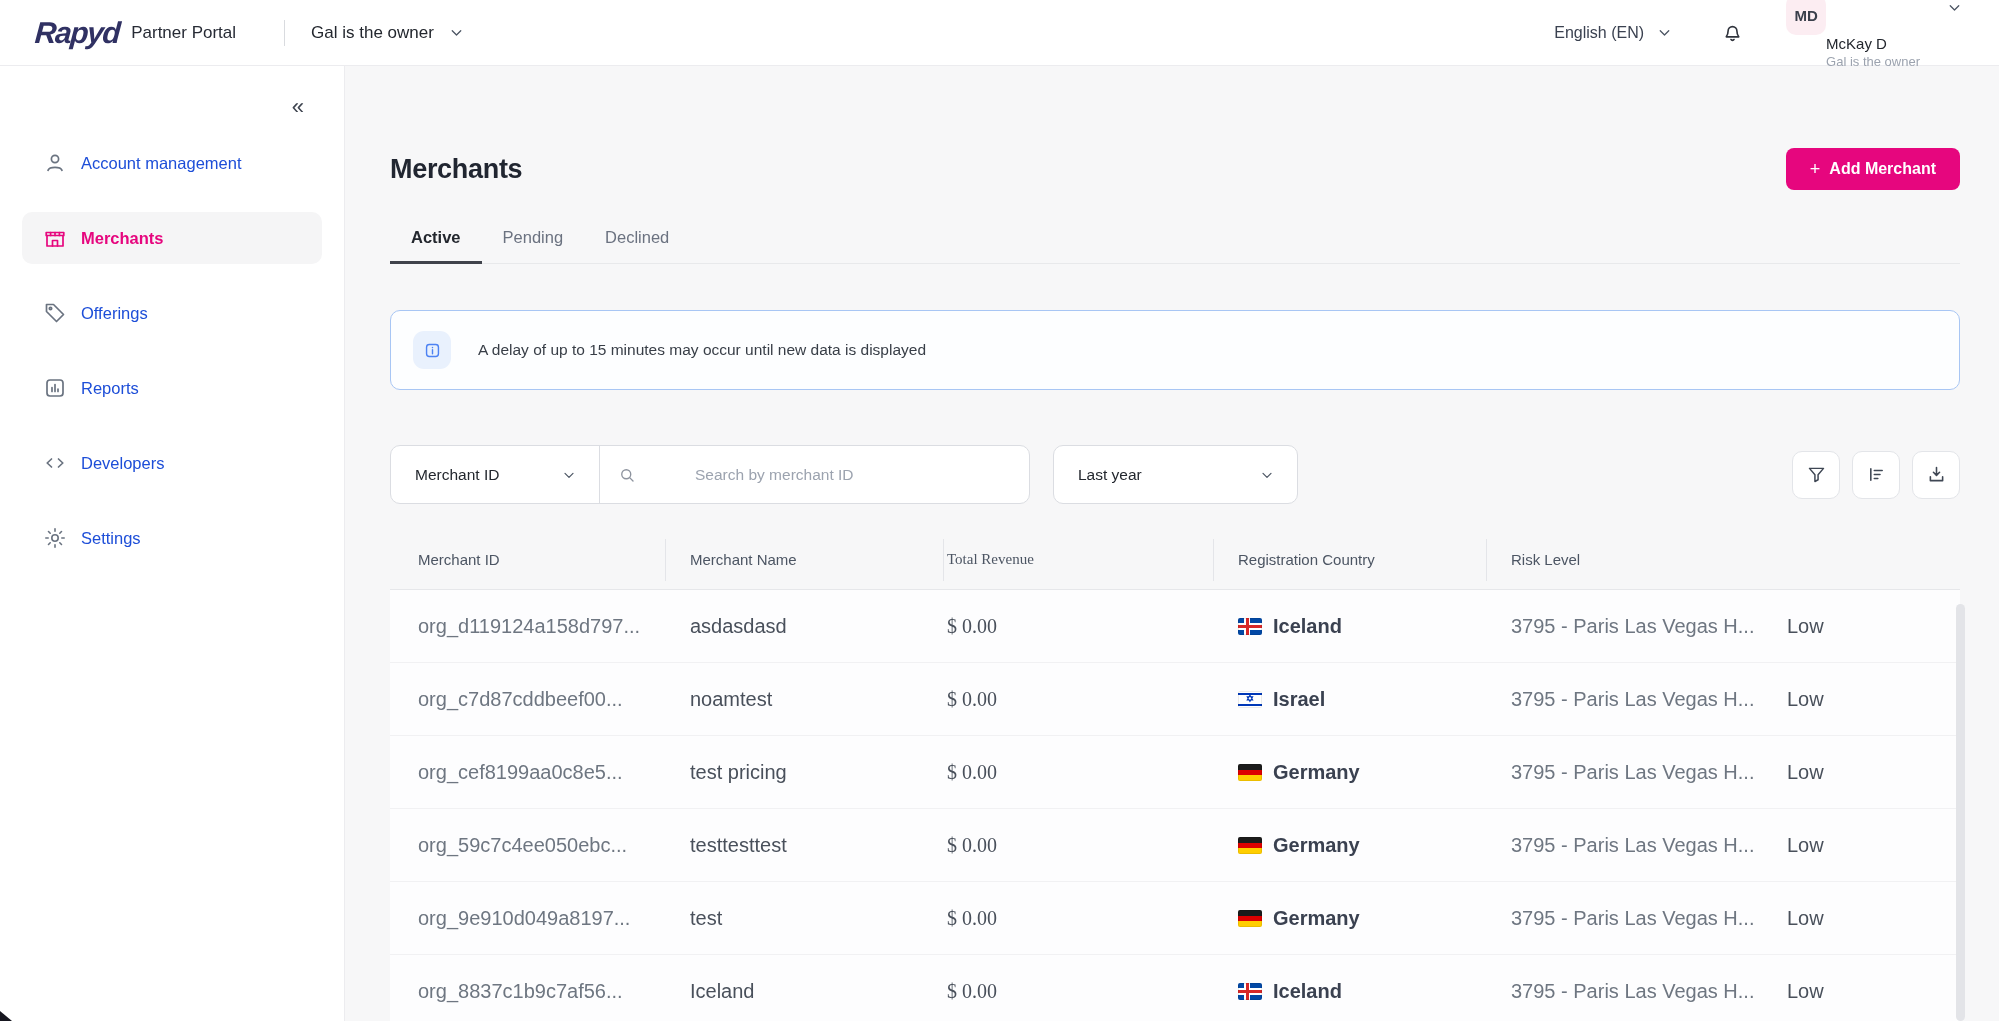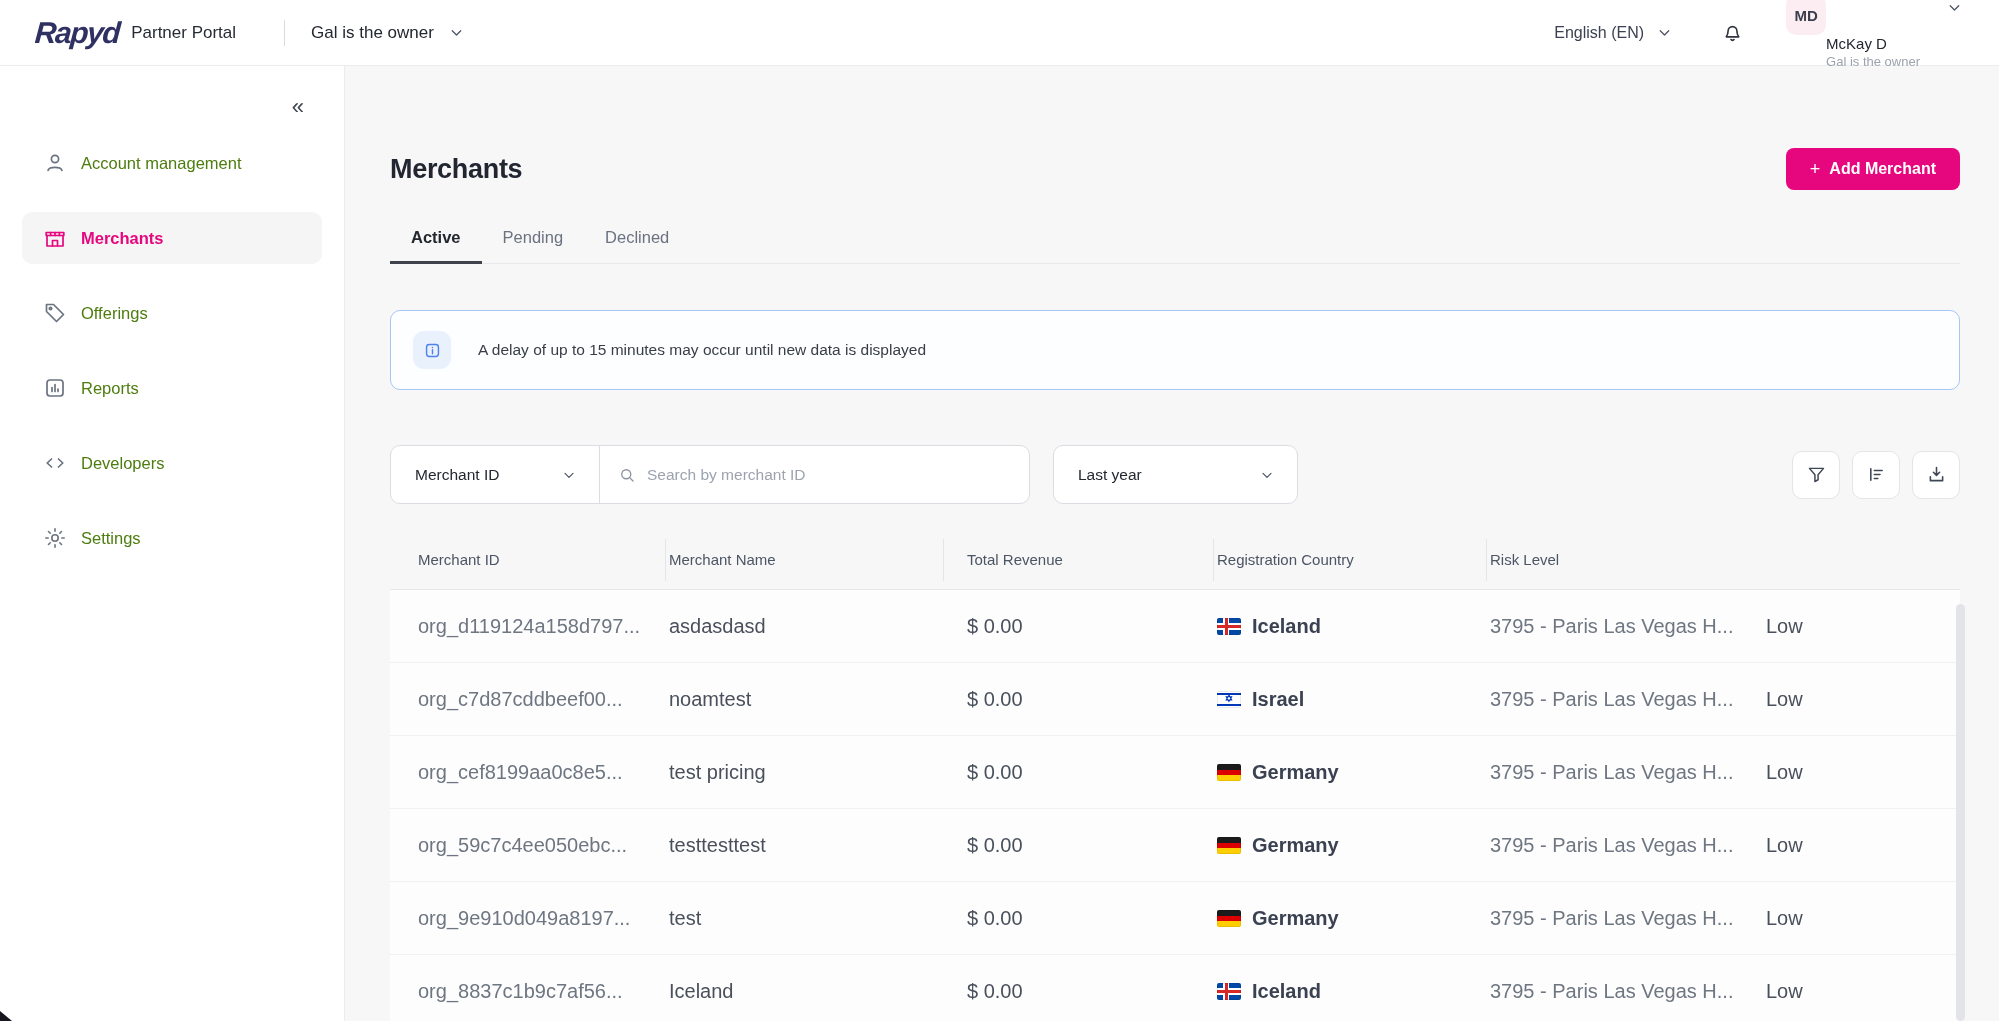--- a/index.html
+++ b/index.html
@@ -46,21 +46,21 @@
     width:345px; background:#ffffff; border-right:1px solid #ececef;
     position:relative; flex-shrink:0;
   }
   .collapse-btn {
     position:absolute; top:30px; right:40px; font-size:22px; color:#3f4550;
     cursor:pointer; line-height:1;
   }
   .nav { margin-top:71px; padding:0 22px; list-style:none; }
   .nav-item {
     height:52px; border-radius:10px; display:flex; align-items:center;
-    padding-left:21px; margin-bottom:23px; cursor:pointer; color:#4d7c0f;
+    padding-left:21px; margin-bottom:23px; cursor:pointer; color:#1d4ed8;
   }
   .nav-item .nav-ic { color:#6a7380; flex-shrink:0; }
   .nav-item .nav-label { font-size:16.5px; font-weight:500; margin-left:14px; }
   .nav-item.active { background:#f5f5f6; color:#e6067e; }
   .nav-item.active .nav-ic { color:#e6067e; }
   .nav-item.active .nav-label { font-weight:700; }
 
   
   .main { flex:1; padding:0 39px 0 45px; min-width:0; }
   .title-row { margin-top:82px; display:flex; align-items:center; }
@@ -98,43 +98,43 @@
   }
   .field-selector {
     width:209px; display:flex; align-items:center; justify-content:space-between;
     padding:0 22px 0 24px; border-right:1px solid #dbdde2; cursor:pointer;
   }
   .field-selector .field-text { font-size:15.5px; color:#23272e; }
   .search-box { flex:1; display:flex; align-items:center; padding:0 18px; gap:11px; }
   .search-box .search-ic { color:#8d939e; flex-shrink:0; }
   .search-input {
     flex:1; border:none; outline:none; font-family:inherit; font-size:15.5px;
-    color:#15803d; background:transparent;
+    color:#15803d; background:transparent;margin-left:48px;
   }
   .search-input::placeholder { color:#9ca3af; }
   .date-select {
     margin-left:23px; width:245px; height:59px; background:#ffffff;
     border:1px solid #dbdde2; border-radius:10px; display:flex; align-items:center;
     justify-content:space-between; padding:0 22px 0 24px; cursor:pointer;
   }
   .date-select .date-text { font-size:15.5px; color:#23272e; }
   .toolbar { margin-left:auto; display:flex; gap:12px; }
   .icon-btn {
     width:48px; height:48px; background:#ffffff; border:1px solid #e3e5e9;
     border-radius:10px; display:flex; align-items:center; justify-content:center;
     color:#3f4754; cursor:pointer;
   }
 
   
   .table { margin-top:26px; }
   .thead { display:flex; height:60px; align-items:center; border-bottom:1px solid #e6e7ea; }
-  .tcell { flex-shrink:0; padding-left:4px; overflow:hidden; white-space:nowrap; }
+  .tcell { flex-shrink:0; padding-left:25px; overflow:hidden; white-space:nowrap; }
   .tcell:nth-child(1){ width:275px; padding-left:28px; }
   .tcell:nth-child(2){ width:278px; }
-  .tcell:nth-child(3){ width:270px; padding-left:24px; }
+  .tcell:nth-child(3){ width:270px; padding-left:4px;font-family:Liberation Serif, serif; }
   .tcell:nth-child(4){ width:273px; }
   .tcell:nth-child(5){ width:276px; }
   .tcell:nth-child(6){ flex:1; }
   .thead .tcell { font-size:15px; color:#4c5563; position:relative; height:100%;
     display:flex; align-items:center; }
   .thead .tcell:not(:first-child)::before {
     content:""; position:absolute; left:0; top:9px; width:1px; height:42px; background:#e4e5e9;
   }
   .trow {
     display:flex; align-items:center; height:73px; background:#fdfdfe;

